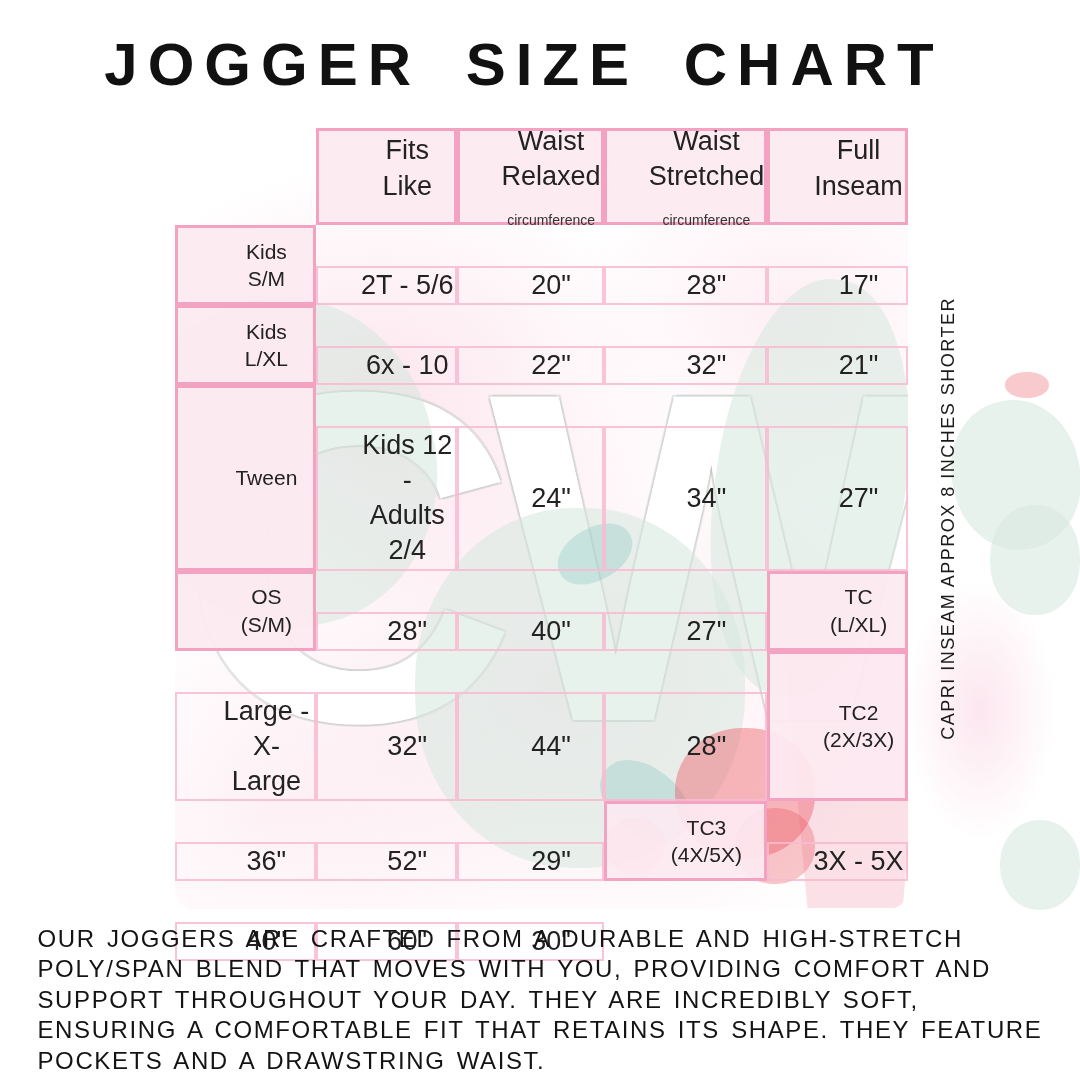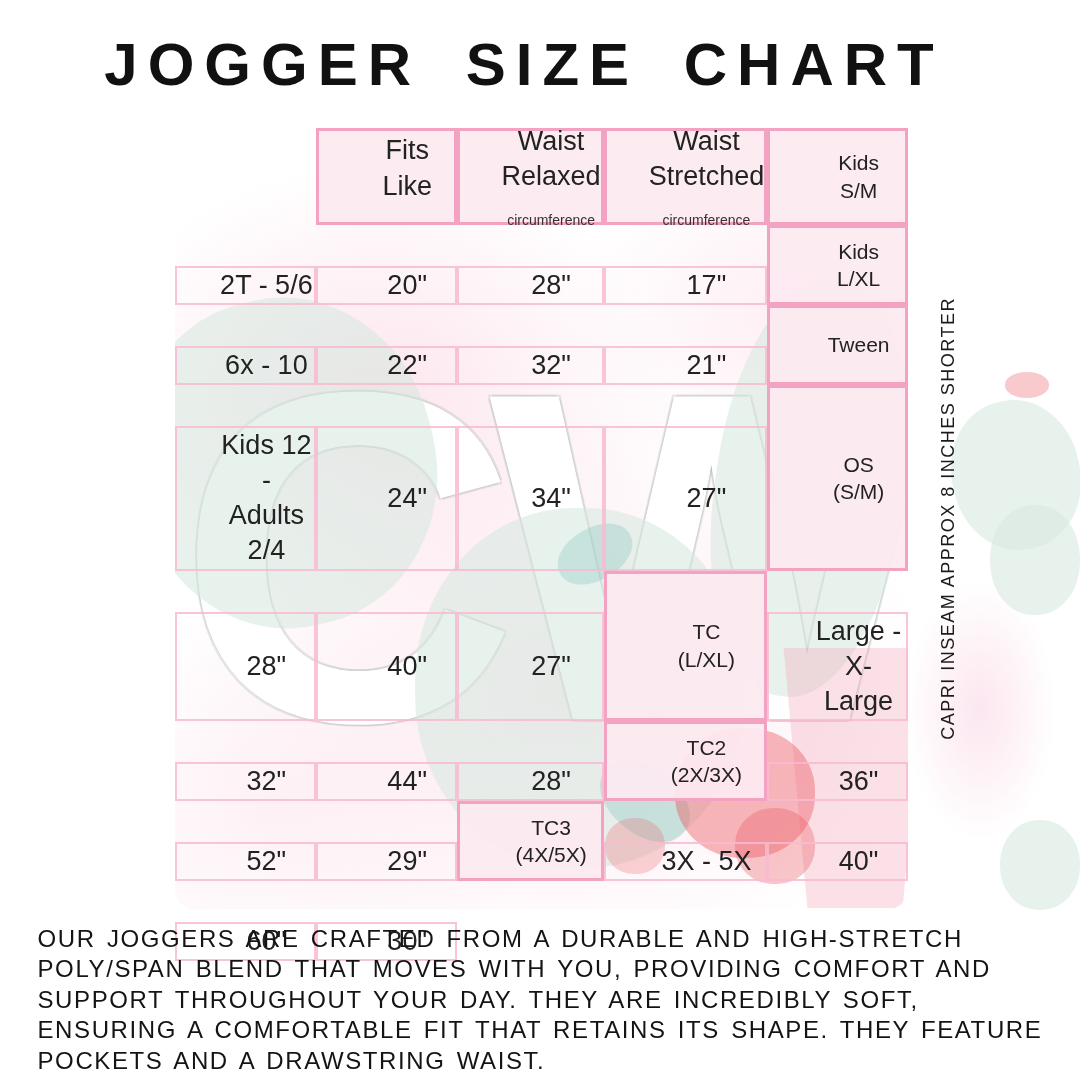--- a/index.html
+++ b/index.html
@@ -119,20 +119,25 @@
     <div class="cell head">
       <span class="head-label">Waist
 Relaxed</span>
       <span class="head-sub">circumference</span>
     </div>
     <div class="cell head">
       <span class="head-label">Waist
 Stretched</span>
       <span class="head-sub">circumference</span>
     </div>
+    <div class="cell head">
+      <span class="head-label">Full
+Inseam</span>
+      <span class="head-sub"></span>
+    </div>
 
     <div class="cell label">Kids
 S/M</div>
     <div class="cell data">2T - 5/6</div>
     <div class="cell data">20"</div>
     <div class="cell data">28"</div>
     <div class="cell data">17"</div>
 
     <div class="cell label">Kids
 L/XL</div>

